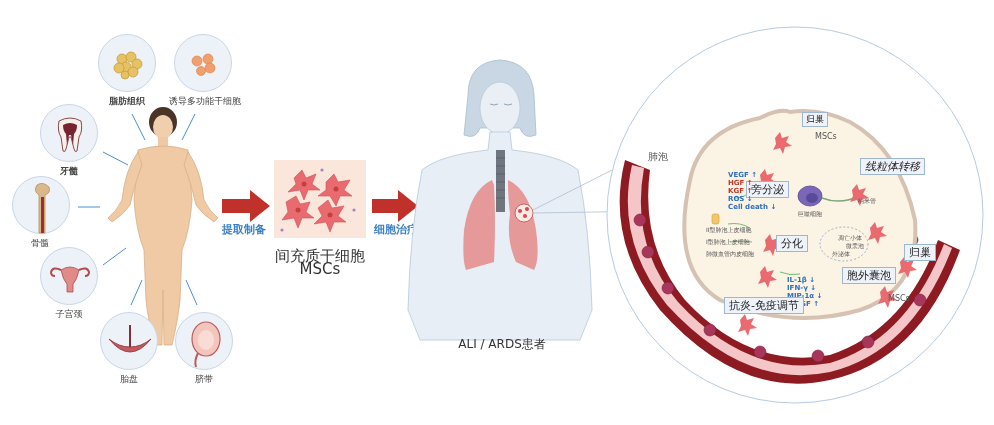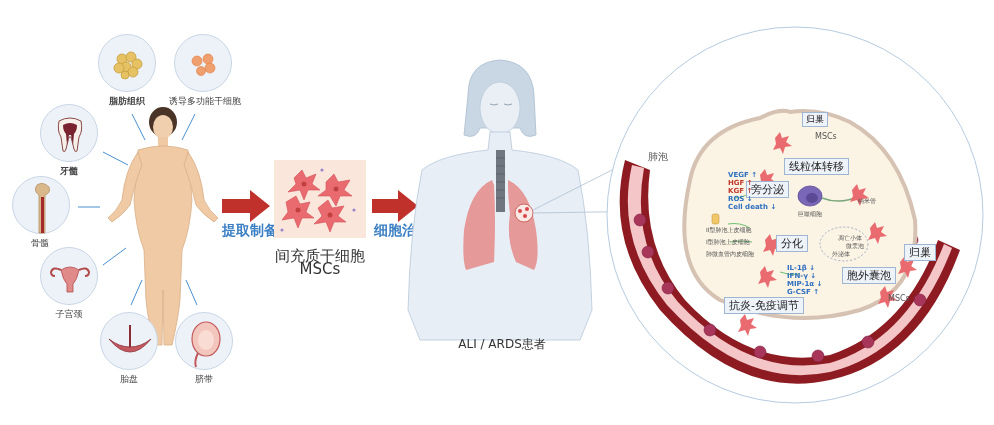--- a/index.html
+++ b/index.html
@@ -1,20 +1,20 @@
 <!DOCTYPE html>
 <html><head>
 <meta charset="utf-8">
 <style>
   html,body{margin:0;padding:0;background:#ffffff;}
   body{width:994px;height:425px;position:relative;overflow:hidden;font-family:"DejaVu Sans","Liberation Sans",sans-serif;}
   .abs{position:absolute;}
   .src-circle{position:absolute;width:58px;height:58px;border-radius:50%;background:#edf2f8;border:1px solid #c9d6e6;box-sizing:border-box;}
   .src-label{position:absolute;font-size:9px;color:#444;text-align:center;white-space:nowrap;transform:translateX(-50%);}
-  .arrow-label{position:absolute;font-size:14px;color:#3b7fc4;font-weight:bold;white-space:nowrap;}
+  .arrow-label{position:absolute;font-size:11px;color:#3b7fc4;font-weight:bold;white-space:nowrap;}
   .caption{position:absolute;font-size:15px;color:#333;text-align:center;white-space:nowrap;transform:translateX(-50%);line-height:13px;}
   .boxlabel{position:absolute;font-size:11px;color:#222;background:#eef3fa;border:1px solid #9fb6d2;padding:1px 4px;white-space:nowrap;line-height:13px;}
   .small{position:absolute;font-size:7px;white-space:nowrap;line-height:8px;}
   .blue{color:#2e6fc0;font-weight:bold;}
   .red{color:#c0392b;font-weight:bold;}
   .grey{color:#555;}
   svg{position:absolute;left:0;top:0;}
 </style>
 </head>
 <body>
@@ -238,40 +238,40 @@
 
 <div class="boxlabel" style="left:746px;top:148px;margin-top:33px;">旁分泌</div>
 <div class="abs" style="left:728px;top:171px;">
   <div class="small blue" style="position:static;"><span>VEGF</span> <span>↑</span></div>
   <div class="small red" style="position:static;"><span>HGF</span> <span>↑</span></div>
   <div class="small red" style="position:static;"><span>KGF</span> <span>↑</span></div>
   <div class="small blue" style="position:static;"><span>ROS</span> <span>↓</span></div>
   <div class="small blue" style="position:static;"><span>Cell death</span> <span>↓</span></div>
 </div>
 
-<div class="boxlabel" style="left:784px;top:158px;">线粒体转移</div>
+<div class="boxlabel" style="left:860px;top:158px;font-style:italic;">线粒体转移</div>
 <div class="small grey" style="left:798px;top:210px;font-size:6px;">巨噬细胞</div>
 <div class="small grey" style="left:858px;top:197px;font-size:6px;">纳米管</div>
 
 <div class="boxlabel" style="left:776px;top:235px;">分化</div>
 <div class="abs" style="left:706px;top:226px;">
   <div class="small grey" style="position:static;font-size:6px;margin-bottom:4px;">II型肺泡上皮细胞</div>
   <div class="small grey" style="position:static;font-size:6px;margin-bottom:4px;">I型肺泡上皮细胞</div>
   <div class="small grey" style="position:static;font-size:6px;">肺微血管内皮细胞</div>
 </div>
 
 <div class="abs" style="left:832px;top:234px;">
   <div class="small grey" style="position:static;font-size:6px;margin-left:6px;">凋亡小体</div>
   <div class="small grey" style="position:static;font-size:6px;margin-left:14px;">微囊泡</div>
   <div class="small grey" style="position:static;font-size:6px;margin-left:0px;">外泌体</div>
 </div>
 <div class="boxlabel" style="left:842px;top:267px;">胞外囊泡</div>
 
 <div class="abs" style="left:787px;top:264px;">
-  <div class="small blue" style="position:static;"><span>IL-1β</span> <span>↓</span></div>
+  <div class="small blue" style="position:static;margin-top:12px;"><span>IL-1β</span> <span>↓</span></div>
   <div class="small blue" style="position:static;"><span>IFN-γ</span> <span>↓</span></div>
   <div class="small blue" style="position:static;"><span>MIP-1α</span> <span>↓</span></div>
   <div class="small blue" style="position:static;"><span>G-CSF</span> <span>↑</span></div>
 </div>
 <div class="boxlabel" style="left:724px;top:297px;">抗炎-免疫调节</div>
 
 <div class="boxlabel" style="left:904px;top:244px;">归巢</div>
 <div class="small grey" style="left:888px;top:295px;font-size:8px;">MSCs</div>
 
 </body></html>

